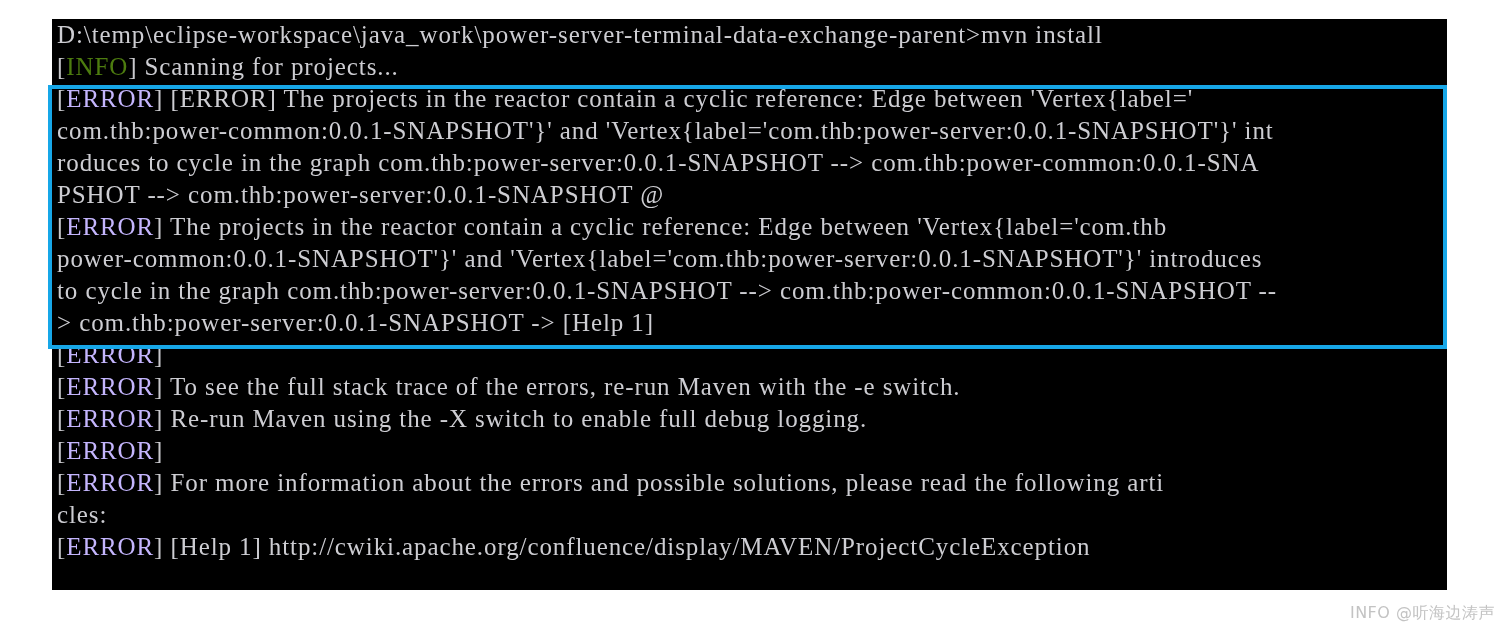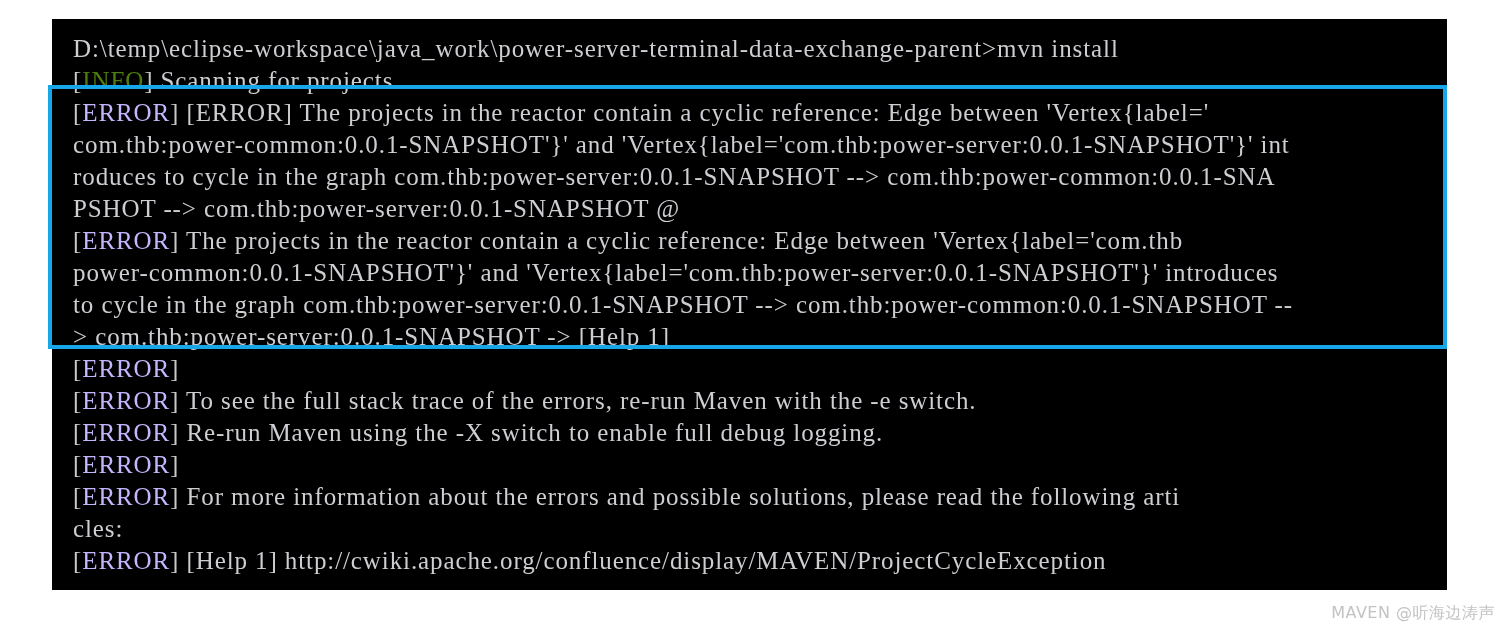--- a/index.html
+++ b/index.html
@@ -24,29 +24,28 @@
     height: 571px;
     background: #000000;
     overflow: hidden;
   }
 
   #console-output {
     position: absolute;
     left: 0px;
     top: 0px;
     width: 1395px;
-    padding-left: 21px;
+    padding-left: 5px;
     box-sizing: border-box;
     font-family: "Liberation Serif", "DejaVu Serif", serif;
     font-size: 25px;
     line-height: 32px;
     letter-spacing: 0.9px;
     color: #ccccd0;
     white-space: pre;
-    margin-top: 14px;
   }
 
   .line {
     height: 32px;
     white-space: pre;
     overflow: visible;
   }
 
   .tok-err   { color: #c4b5fd; }
   .tok-info  { color: #4d7c0f; }
@@ -79,13 +78,13 @@
 </style>
 </head>
 <body>
 
 <div id="console-window">
   <div id="console-output"><div class="line" id="line-prompt"><span class="tok-txt">D:\temp\eclipse-workspace\java_work\power-server-terminal-data-exchange-parent&gt;mvn install</span></div><div class="line" id="line-info-scanning"><span class="tok-brk">[</span><span class="tok-info">INFO</span><span class="tok-brk">]</span><span class="tok-txt"> Scanning for projects...</span></div><div class="line" id="line-error-1"><span class="tok-brk">[</span><span class="tok-err">ERROR</span><span class="tok-brk">]</span><span class="tok-txt"> [ERROR] The projects in the reactor contain a cyclic reference: Edge between 'Vertex{label='</span></div><div class="line" id="line-error-1-wrap-a"><span class="tok-txt">com.thb:power-common:0.0.1-SNAPSHOT'}' and 'Vertex{label='com.thb:power-server:0.0.1-SNAPSHOT'}' int</span></div><div class="line" id="line-error-1-wrap-b"><span class="tok-txt">roduces to cycle in the graph com.thb:power-server:0.0.1-SNAPSHOT --&gt; com.thb:power-common:0.0.1-SNA</span></div><div class="line" id="line-error-1-wrap-c"><span class="tok-txt">PSHOT --&gt; com.thb:power-server:0.0.1-SNAPSHOT @</span></div><div class="line" id="line-error-2"><span class="tok-brk">[</span><span class="tok-err">ERROR</span><span class="tok-brk">]</span><span class="tok-txt"> The projects in the reactor contain a cyclic reference: Edge between 'Vertex{label='com.thb</span></div><div class="line" id="line-error-2-wrap-a"><span class="tok-txt">power-common:0.0.1-SNAPSHOT'}' and 'Vertex{label='com.thb:power-server:0.0.1-SNAPSHOT'}' introduces</span></div><div class="line" id="line-error-2-wrap-b"><span class="tok-txt">to cycle in the graph com.thb:power-server:0.0.1-SNAPSHOT --&gt; com.thb:power-common:0.0.1-SNAPSHOT --</span></div><div class="line" id="line-error-2-wrap-c"><span class="tok-txt">&gt; com.thb:power-server:0.0.1-SNAPSHOT -&gt; [Help 1]</span></div><div class="line" id="line-error-blank-1"><span class="tok-brk">[</span><span class="tok-err">ERROR</span><span class="tok-brk">]</span><span class="tok-txt"></span></div><div class="line" id="line-error-stacktrace"><span class="tok-brk">[</span><span class="tok-err">ERROR</span><span class="tok-brk">]</span><span class="tok-txt"> To see the full stack trace of the errors, re-run Maven with the -e switch.</span></div><div class="line" id="line-error-debug"><span class="tok-brk">[</span><span class="tok-err">ERROR</span><span class="tok-brk">]</span><span class="tok-txt"> Re-run Maven using the -X switch to enable full debug logging.</span></div><div class="line" id="line-error-blank-2"><span class="tok-brk">[</span><span class="tok-err">ERROR</span><span class="tok-brk">]</span><span class="tok-txt"></span></div><div class="line" id="line-error-moreinfo"><span class="tok-brk">[</span><span class="tok-err">ERROR</span><span class="tok-brk">]</span><span class="tok-txt"> For more information about the errors and possible solutions, please read the following arti</span></div><div class="line" id="line-error-moreinfo-wrap"><span class="tok-txt">cles:</span></div><div class="line" id="line-error-help"><span class="tok-brk">[</span><span class="tok-err">ERROR</span><span class="tok-brk">]</span><span class="tok-txt"> [Help 1] http://cwiki.apache.org/confluence/display/MAVEN/ProjectCycleException</span></div></div>
 </div>
 
 <div id="highlight-box"></div>
 
-<div id="watermark">MAVEN @听海边涛声</div>
+<div id="watermark">INFO @听海边涛声</div>
 
 </body></html>

